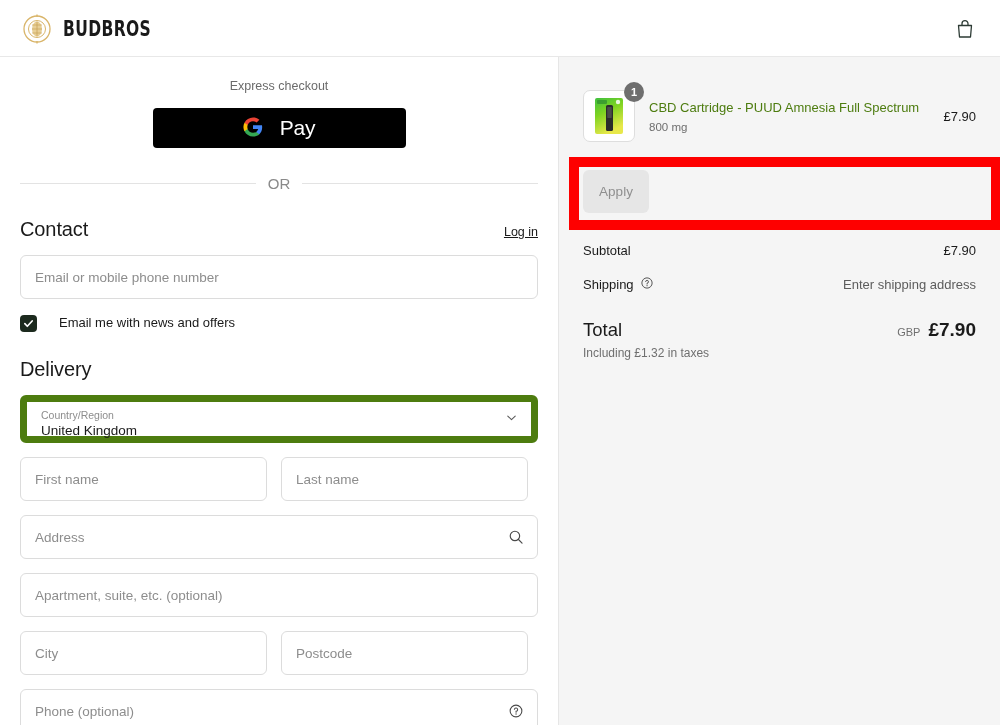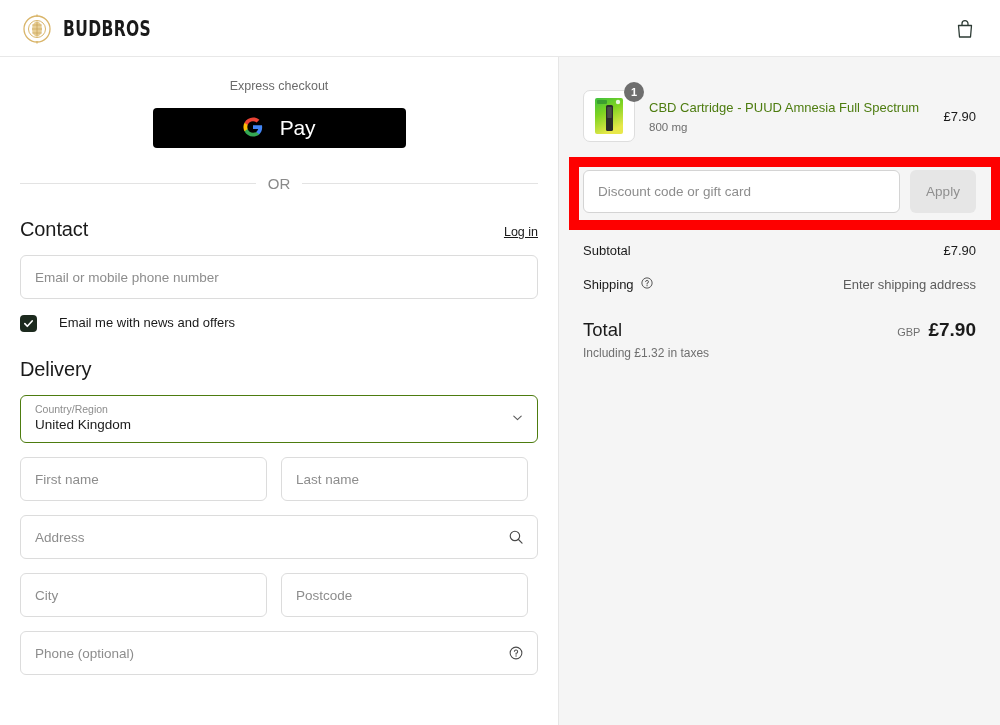--- a/index.html
+++ b/index.html
@@ -117,21 +117,21 @@
     border-radius: 4px;
     display: flex; align-items: center; justify-content: center;
     cursor: pointer; flex: 0 0 auto;
   }
   .check-label { font-size: 13px; color: #1a1a1a; }
 
   .select-field {
     position: relative;
     width: 100%; height: 48px;
     margin-top: 14px;
-    border: 1px solid #4d7c0f;
+    border: 7px solid #4d7c0f;
     border-radius: 6px;
     background: #ffffff;
     padding: 6px 14px 0;
     cursor: pointer;
   }
   .select-label { font-size: 10.5px; color: #8d8d8d; line-height: 14px; }
   .select-value { font-size: 13.5px; color: #1a1a1a; line-height: 18px; }
   .chev {
     position: absolute; right: 13px; top: 50%;
     transform: translateY(-50%);
@@ -326,20 +326,23 @@
     <div class="field">
       <span class="ph">Address</span>
       <span class="field-icon">
         <svg width="16" height="16" viewBox="0 0 18 18">
           <circle cx="7.8" cy="7.8" r="5.3" fill="none" stroke="#4a4a4a" stroke-width="1.3"></circle>
           <line x1="11.8" y1="11.8" x2="15.8" y2="15.8" stroke="#4a4a4a" stroke-width="1.3" stroke-linecap="round"></line>
         </svg>
       </span>
     </div>
 
+    <div class="field">
+      <span class="ph">Apartment, suite, etc. (optional)</span>
+    </div>
 
     <div class="row-2">
       <div class="field">
         <span class="ph">City</span>
       </div>
       <div class="field">
         <span class="ph">Postcode</span>
       </div>
     </div>
 
@@ -381,23 +384,20 @@
       <div class="item-info">
         <div class="item-title">CBD Cartridge - PUUD Amnesia Full Spectrum</div>
         <div class="item-variant">800 mg</div>
       </div>
       <div class="item-price">£7.90</div>
     </div>
 
     <div class="redbox"></div>
 
     <div class="discount-row">
-      <div class="discount-input">
-        <span class="ph">Discount code or gift card</span>
-      </div>
       <button class="apply-btn">Apply</button>
     </div>
 
     <div class="totals">
       <div class="tot-row">
         <span class="tot-label">Subtotal</span>
         <span class="tot-value">£7.90</span>
       </div>
       <div class="tot-row">
         <span class="tot-label">

